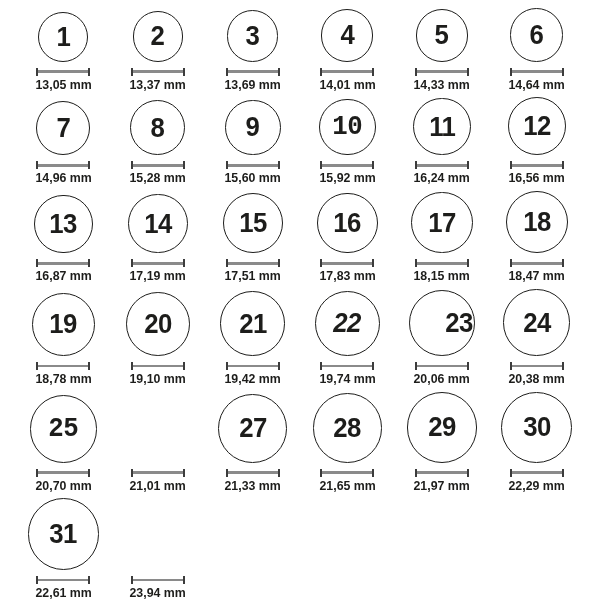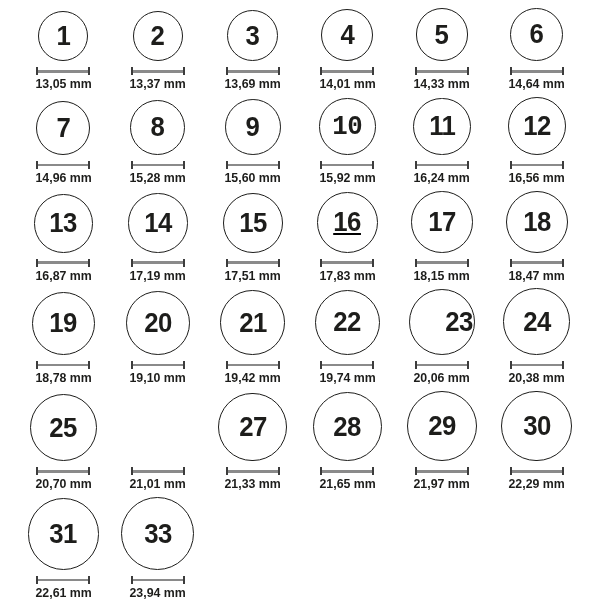--- a/index.html
+++ b/index.html
@@ -190,21 +190,21 @@
 
   <div class="cell">
     <div class="circle" style="width: 60.1px; height: 60.1px;">
       <span class="num">15</span>
     </div>
     <div class="dim"></div>
     <div class="mm">17,51 mm</div>
   </div>
 
   <div class="cell">
-    <div class="circle" style="width: 60.8px; height: 60.8px; text-decoration: underline;">
+    <div class="circle" style="width: 60.8px; height: 60.8px;">
       <span class="num">16</span>
     </div>
     <div class="dim"></div>
     <div class="mm">17,83 mm</div>
   </div>
 
   <div class="cell">
     <div class="circle" style="width: 61.5px; height: 61.5px;">
       <span class="num">17</span>
     </div>
@@ -238,21 +238,21 @@
 
   <div class="cell">
     <div class="circle" style="width: 64.4px; height: 64.4px;">
       <span class="num">21</span>
     </div>
     <div class="dim"></div>
     <div class="mm">19,42 mm</div>
   </div>
 
   <div class="cell">
-    <div class="circle" style="width: 65.1px; height: 65.1px;">
+    <div class="circle" style="width: 65.1px; height: 65.1px; font-style: italic;">
       <span class="num">22</span>
     </div>
     <div class="dim"></div>
     <div class="mm">19,74 mm</div>
   </div>
 
   <div class="cell">
     <div class="circle" style="width: 65.8px; height: 65.8px; justify-content: flex-end;">
       <span class="num">23</span>
     </div>
@@ -262,21 +262,21 @@
 
   <div class="cell">
     <div class="circle" style="width: 66.5px; height: 66.5px;">
       <span class="num">24</span>
     </div>
     <div class="dim"></div>
     <div class="mm">20,38 mm</div>
   </div>
 
   <div class="cell">
-    <div class="circle" style="width: 67.3px; height: 67.3px;">
+    <div class="circle" style="width: 67.3px; height: 67.3px; font-family: Liberation Mono, monospace;">
       <span class="num">25</span>
     </div>
     <div class="dim"></div>
     <div class="mm">20,70 mm</div>
   </div>
 
   <div class="cell">
     <div class="dim"></div>
     <div class="mm">21,01 mm</div>
   </div>
@@ -316,19 +316,16 @@
   <div class="cell">
     <div class="circle" style="width: 71.6px; height: 71.6px;">
       <span class="num">31</span>
     </div>
     <div class="dim"></div>
     <div class="mm">22,61 mm</div>
   </div>
 
 
   <div class="cell">
-    <div class="circle" style="width: 73px; height: 73px;">
-      <span class="num">33</span>
-    </div>
     <div class="dim"></div>
     <div class="mm">23,94 mm</div>
   </div>
 </div>
 
 </body></html>

